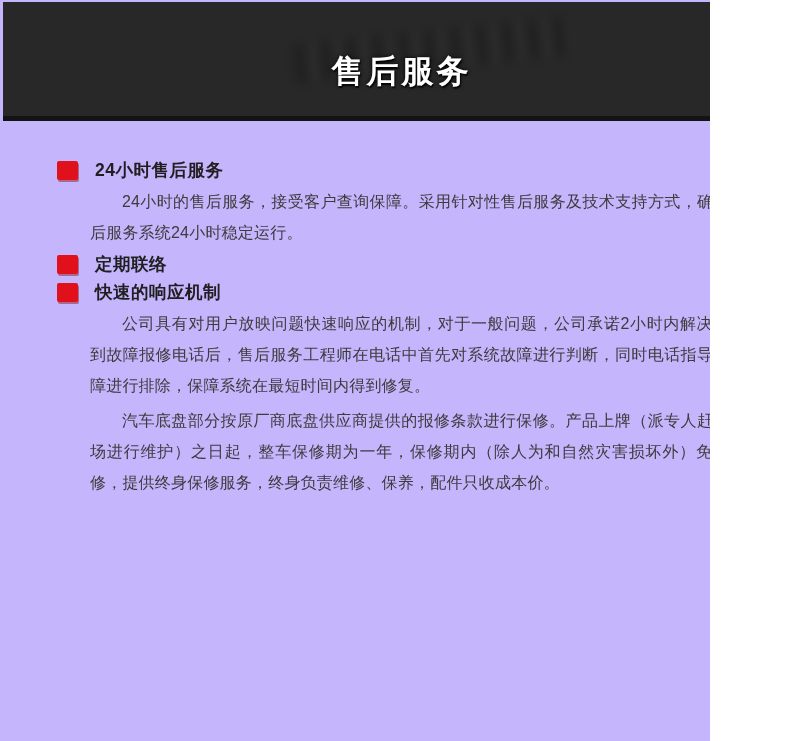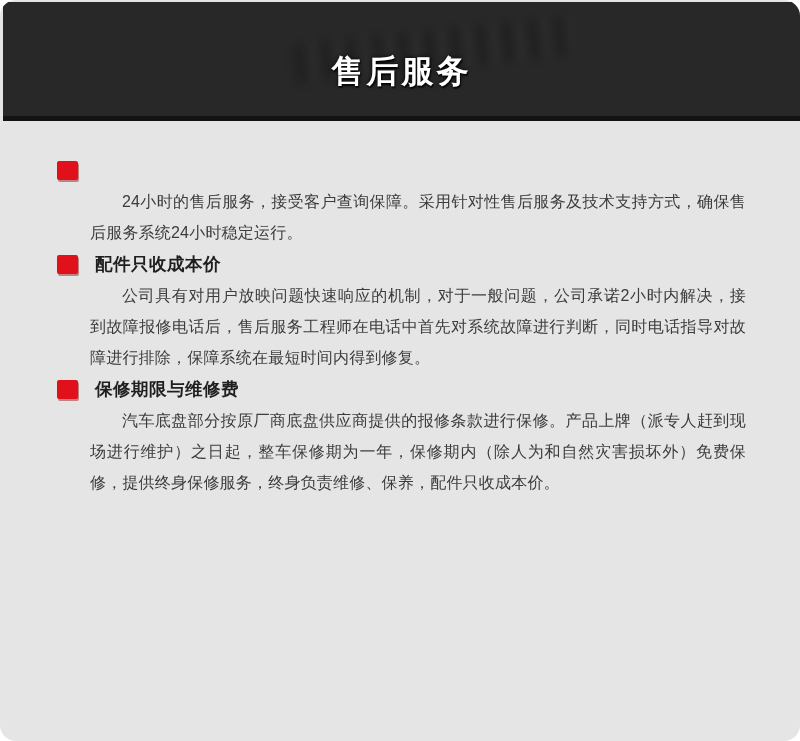--- a/index.html
+++ b/index.html
@@ -3,25 +3,24 @@
 <meta charset="utf-8">
 <style>
   html, body {
     margin: 0;
     padding: 0;
     background: #ffffff;
     font-family: "Liberation Sans", sans-serif;
   }
   .page {
     position: relative;
-    width: 800px;
+    width: 710px;
     height: 741px;
-    background: #e5e5e5;
+    background: #c4b5fd;
     overflow: hidden;
-    border-radius: 16px;
   }
   
   .header {
     position: absolute;
     top: 2px;
     left: 3px;
     width: 797px;
     height: 114px;
     background: #282828;
     border-bottom: 5px solid #131313;
@@ -110,43 +109,44 @@
   <div class="header">
     <div class="watermark"></div>
     <h1 class="header-title">售后服务</h1>
   </div>
 
   <div class="content">
 
     <div class="section">
       <div class="section-head">
         <span class="bullet"></span>
+        <span class="section-title">24小时售后服务</span>
       </div>
       <div class="section-body">
         <p>24小时的售后服务，接受客户查询保障。采用针对性售后服务及技术支持方式，确保售后服务系统24小时稳定运行。</p>
       </div>
     </div>
 
     <div class="section">
+      <div class="section-head">
+        <span class="bullet"></span>
+        <span class="section-title">定期联络</span>
+      </div>
     </div>
 
     <div class="section">
       <div class="section-head">
         <span class="bullet"></span>
-        <span class="section-title">配件只收成本价</span>
+        <span class="section-title">快速的响应机制</span>
       </div>
       <div class="section-body">
         <p>公司具有对用户放映问题快速响应的机制，对于一般问题，公司承诺2小时内解决，接到故障报修电话后，售后服务工程师在电话中首先对系统故障进行判断，同时电话指导对故障进行排除，保障系统在最短时间内得到修复。</p>
       </div>
     </div>
 
     <div class="section">
-      <div class="section-head">
-        <span class="bullet"></span>
-        <span class="section-title">保修期限与维修费</span>
-      </div>
       <div class="section-body">
         <p>汽车底盘部分按原厂商底盘供应商提供的报修条款进行保修。产品上牌（派专人赶到现场进行维护）之日起，整车保修期为一年，保修期内（除人为和自然灾害损坏外）免费保修，提供终身保修服务，终身负责维修、保养，配件只收成本价。</p>
       </div>
     </div>
 
   </div>
 </div>
 
 </body></html>

